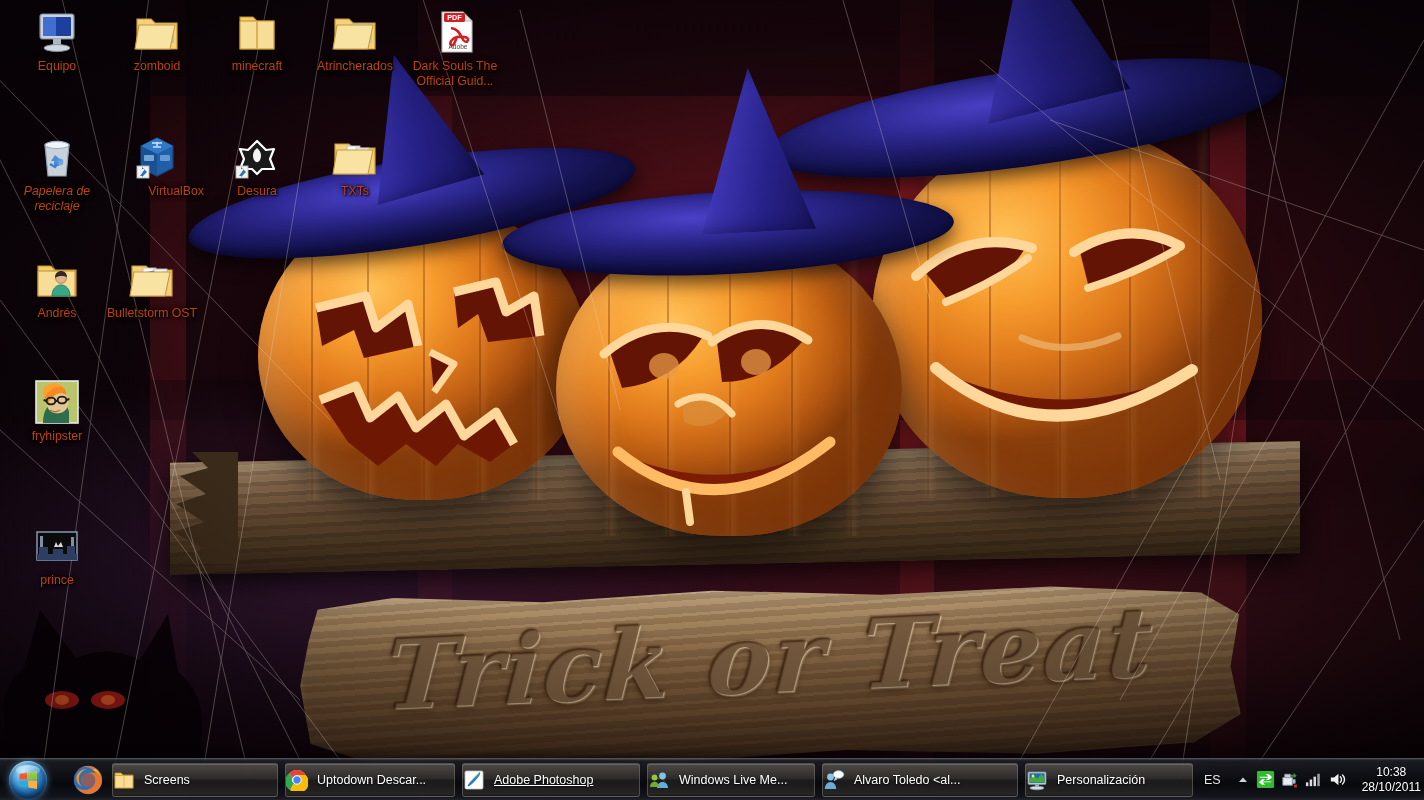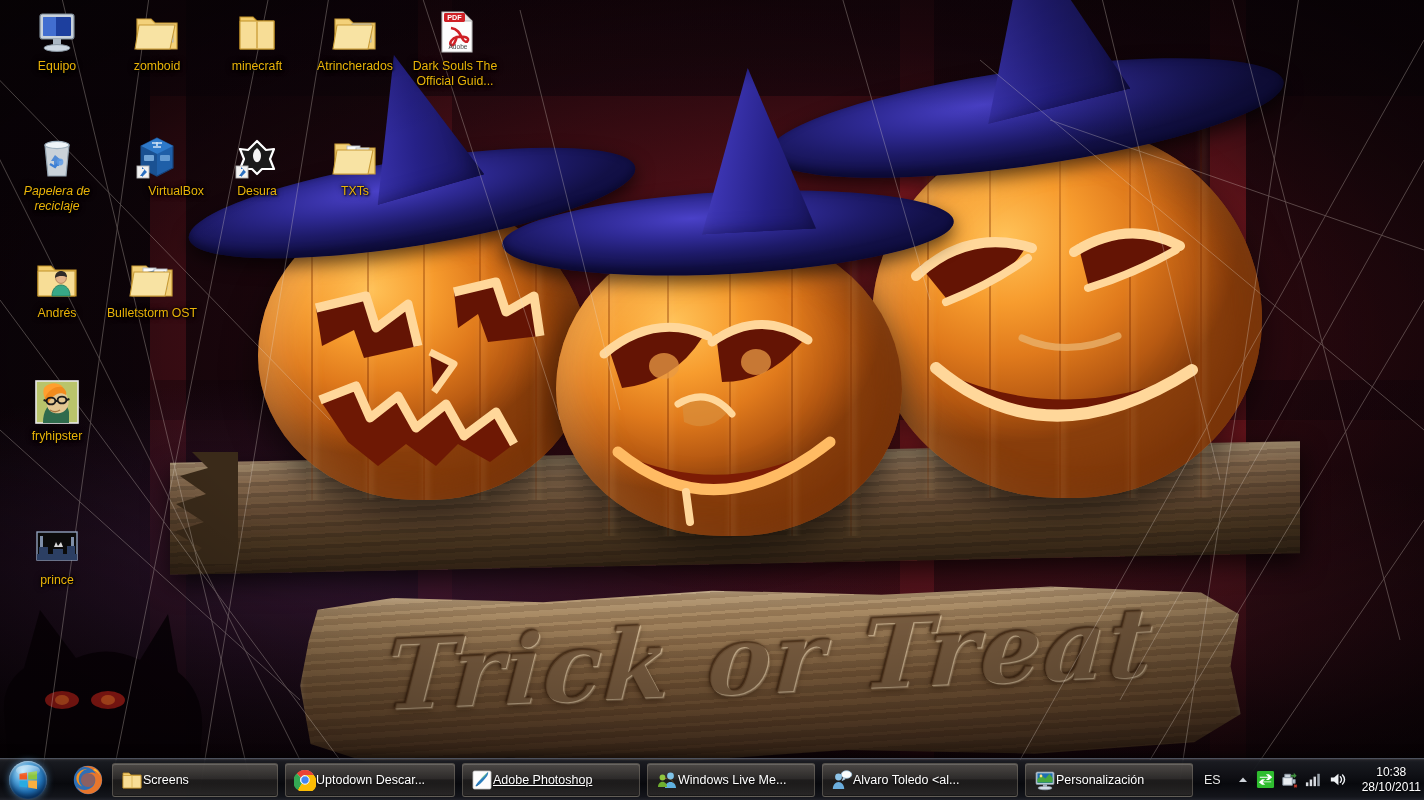--- a/index.html
+++ b/index.html
@@ -144,21 +144,21 @@
   }
 
   
   .icon {
     position:absolute; width:94px; text-align:center; cursor:default;
   }
   .icon .glyph {
     width:48px; height:48px; margin:0 auto 3px; position:relative;
   }
   .icon .label {
-    font-size:12.3px; line-height:14.5px; color:#eab308;
+    font-size:12.3px; line-height:14.5px; color:#c2410c;
     text-shadow:0 0 3px #000, 1px 1px 2px #000, 0 0 6px rgba(0,0,0,.9);
     word-wrap:break-word;
   }
 
   
   #taskbar {
     position:absolute; left:0; bottom:0; width:1424px; height:42px;
     background:
       linear-gradient(180deg,
         rgba(150,150,155,.40) 0px, rgba(36,38,44,.90) 1px,
@@ -179,21 +179,21 @@
   .start-orb::after {
     content:""; position:absolute; left:7px; top:4px; width:24px; height:11px; border-radius:50%;
     background:linear-gradient(180deg, rgba(255,255,255,.55), rgba(255,255,255,0));
   }
   .ql {
     width:34px; height:34px; margin-left:24px; flex:0 0 auto; cursor:pointer;
     position:relative;
   }
   .tb-btn {
     position:relative; height:34px; margin-left:7px; flex:0 0 auto;
-    display:flex; align-items:center; padding:0 10px 0 8px;
+    display:flex; align-items:center; gap:9px; padding:0 10px 0 0;
     border:1px solid rgba(125,120,110,.50);
     border-radius:3px;
     background:
       linear-gradient(180deg, rgba(128,120,108,.50) 0%, rgba(86,80,72,.44) 46%,
                               rgba(48,44,40,.50) 50%, rgba(70,64,57,.42) 100%);
     box-shadow:inset 0 1px 0 rgba(255,255,255,.16), inset 0 -1px 0 rgba(0,0,0,.35);
     color:#fff; font-size:12.5px; white-space:nowrap; cursor:pointer;
     text-shadow:0 1px 2px rgba(0,0,0,.9);
     overflow:hidden;
   }

